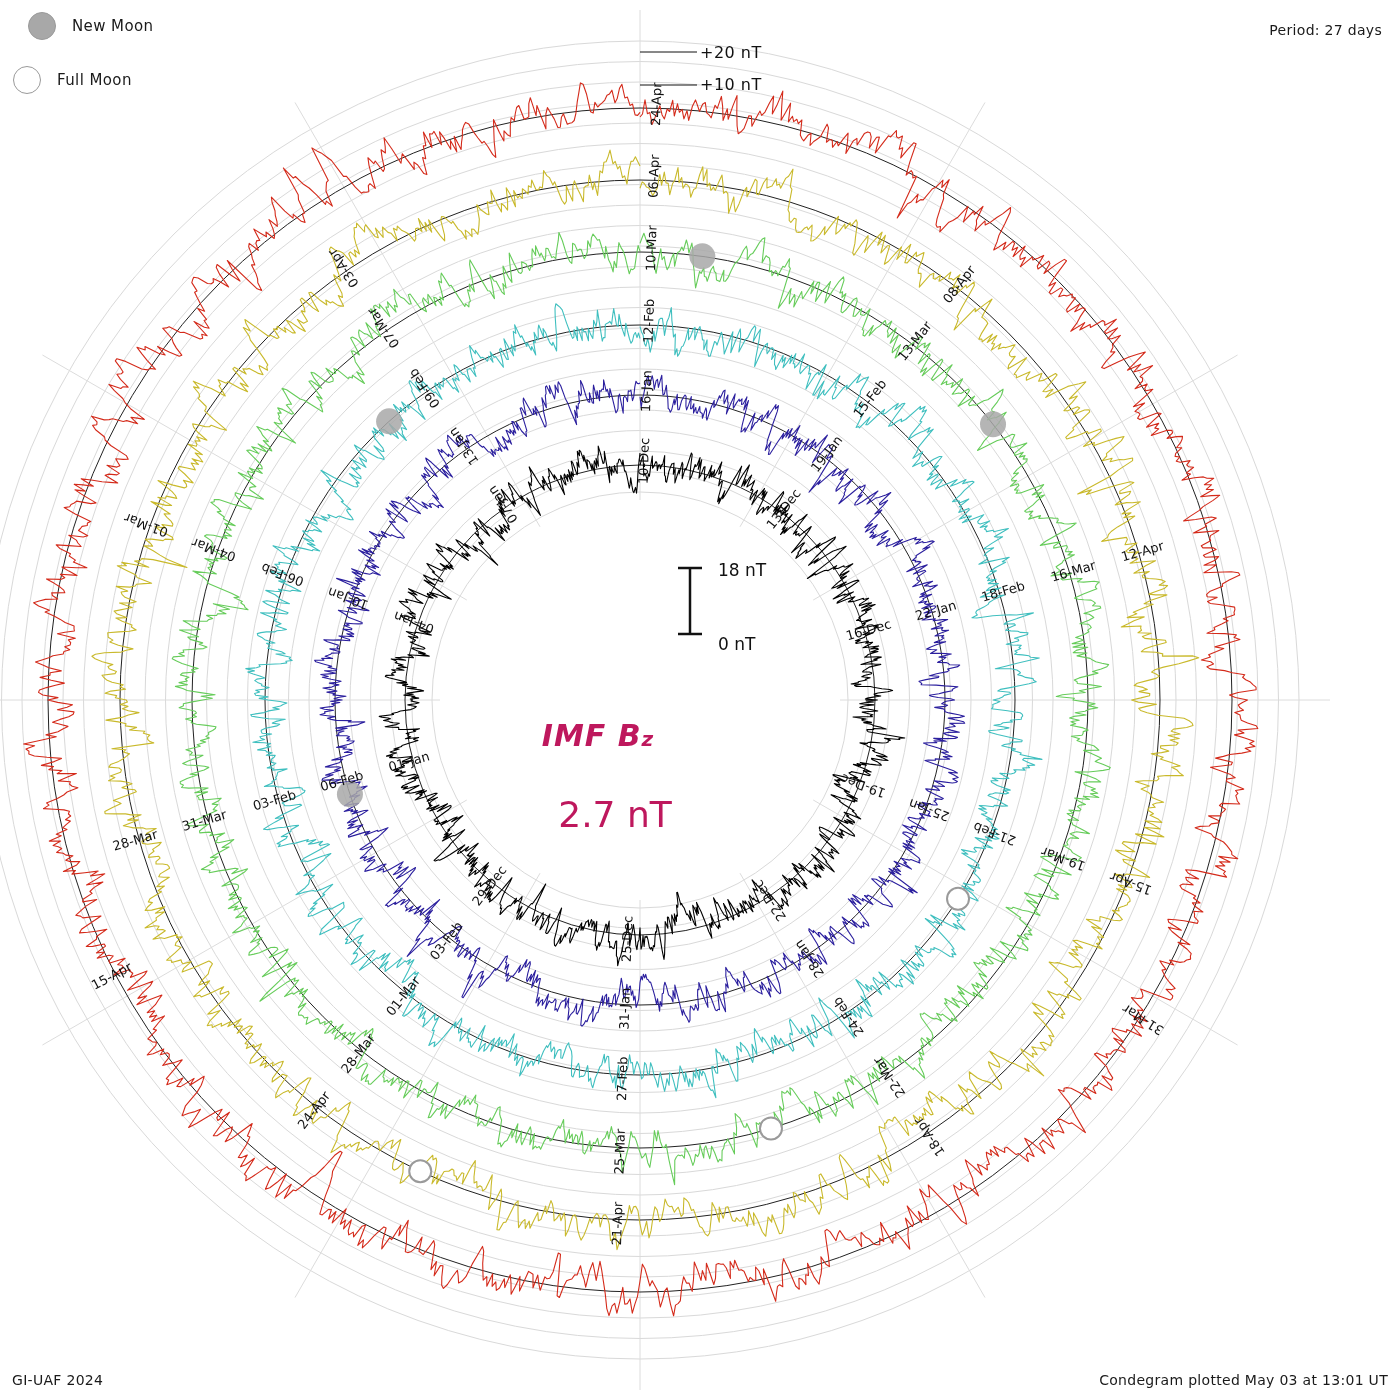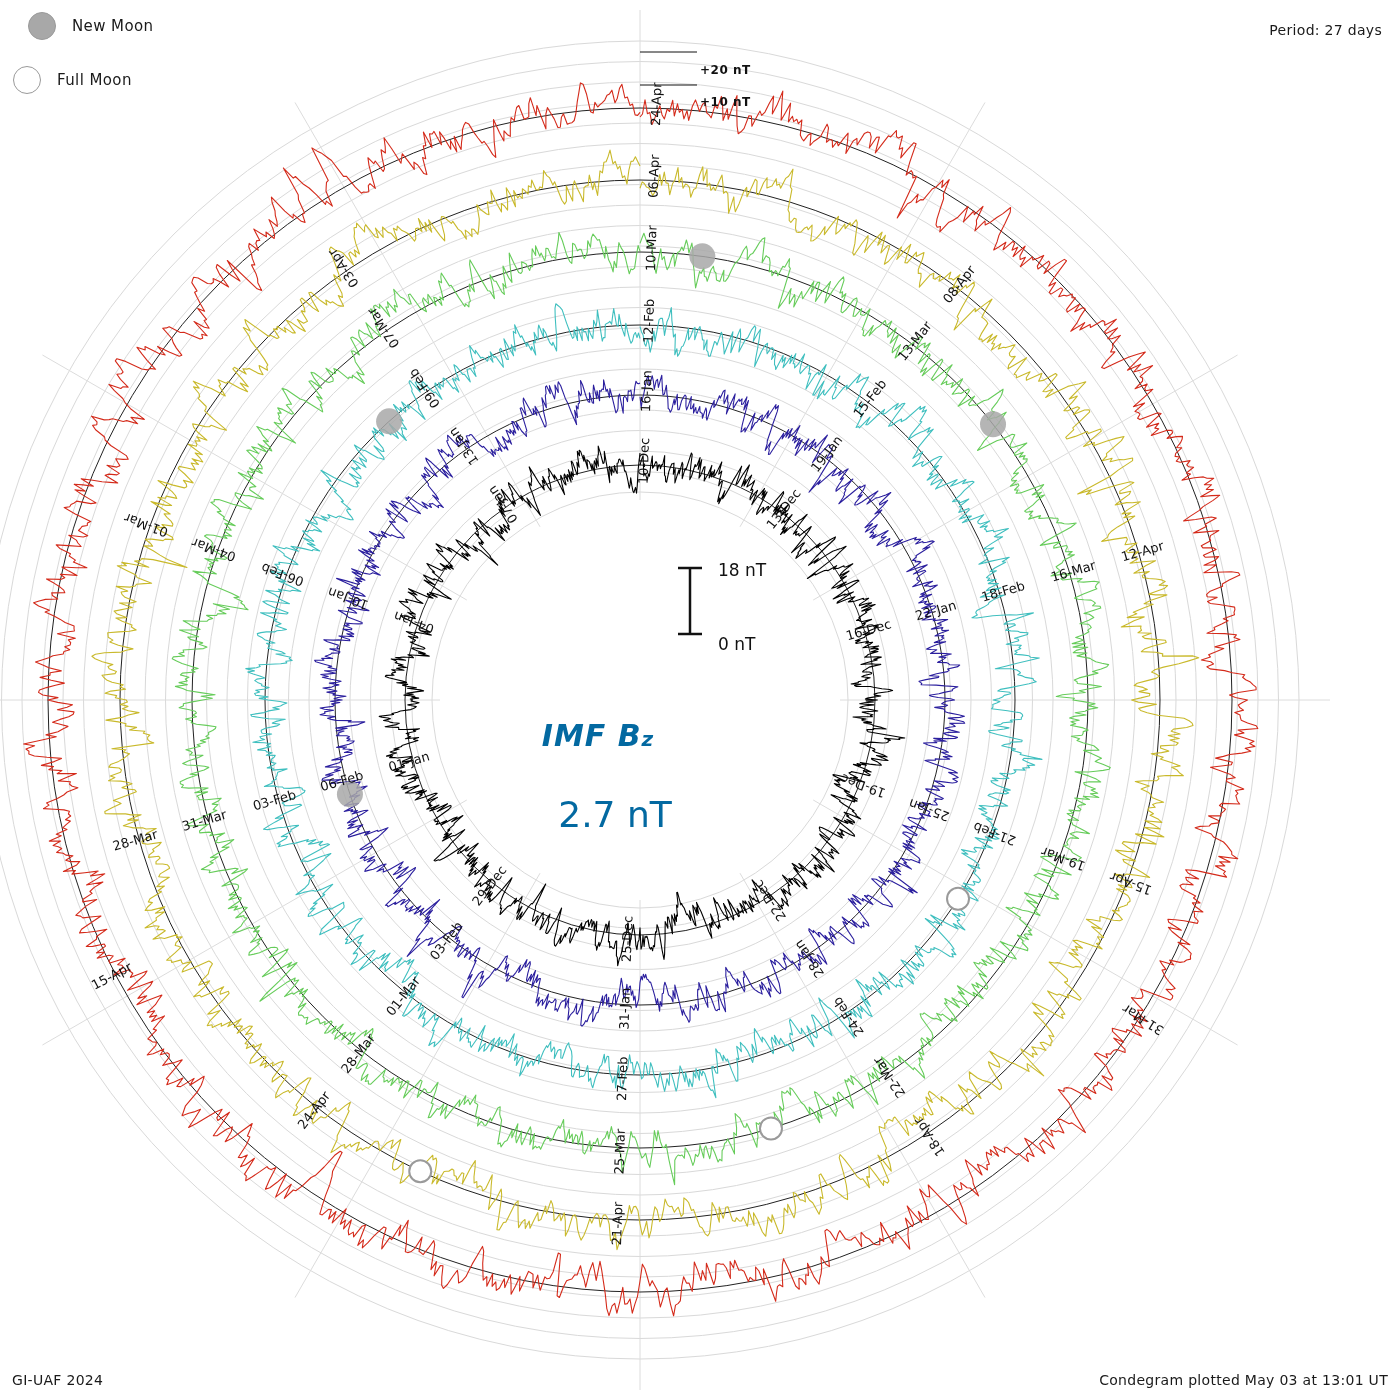--- a/index.html
+++ b/index.html
@@ -68,21 +68,21 @@
     bottom: 12px;
     font-size: 14px;
     color: #1a1a1a;
     letter-spacing: 0.3px;
   }
   .center-block {
     position: absolute;
     left: 0;
     width: 1196px;
     text-align: center;
-    color: #0369a1;
+    color: #be185d;
     font-family: "DejaVu Sans", sans-serif;
   }
   #center-title {
     top: 718px;
     font-size: 30px;
     font-style: italic;
     font-weight: bold;
     letter-spacing: 1px;
   }
   #center-title .sub { font-size: 20px; font-style: italic; }
@@ -98,25 +98,24 @@
   }
   .scalebar-label {
     position: absolute;
     font-size: 17px;
     color: #111;
   }
   #scalebar-top { left: 718px; top: 560px; }
   #scalebar-bottom { left: 718px; top: 626px; margin-top: 8px; }
   .axis-label {
     position: absolute;
-    font-size: 12px;
-    font-weight: bold;
+    font-size: 16px;
+    font-weight: normal;
     color: #111;
     letter-spacing: 0.5px;
-    margin-top: 20px;
   }
   #label-20 { left: 700px; top: 43px; }
   #label-10 { left: 700px; top: 75px; }
 </style>
 </head>
 <body>
 
 <div id="stage">
 
   <svg class="plot" viewBox="0 0 1400 1400">

